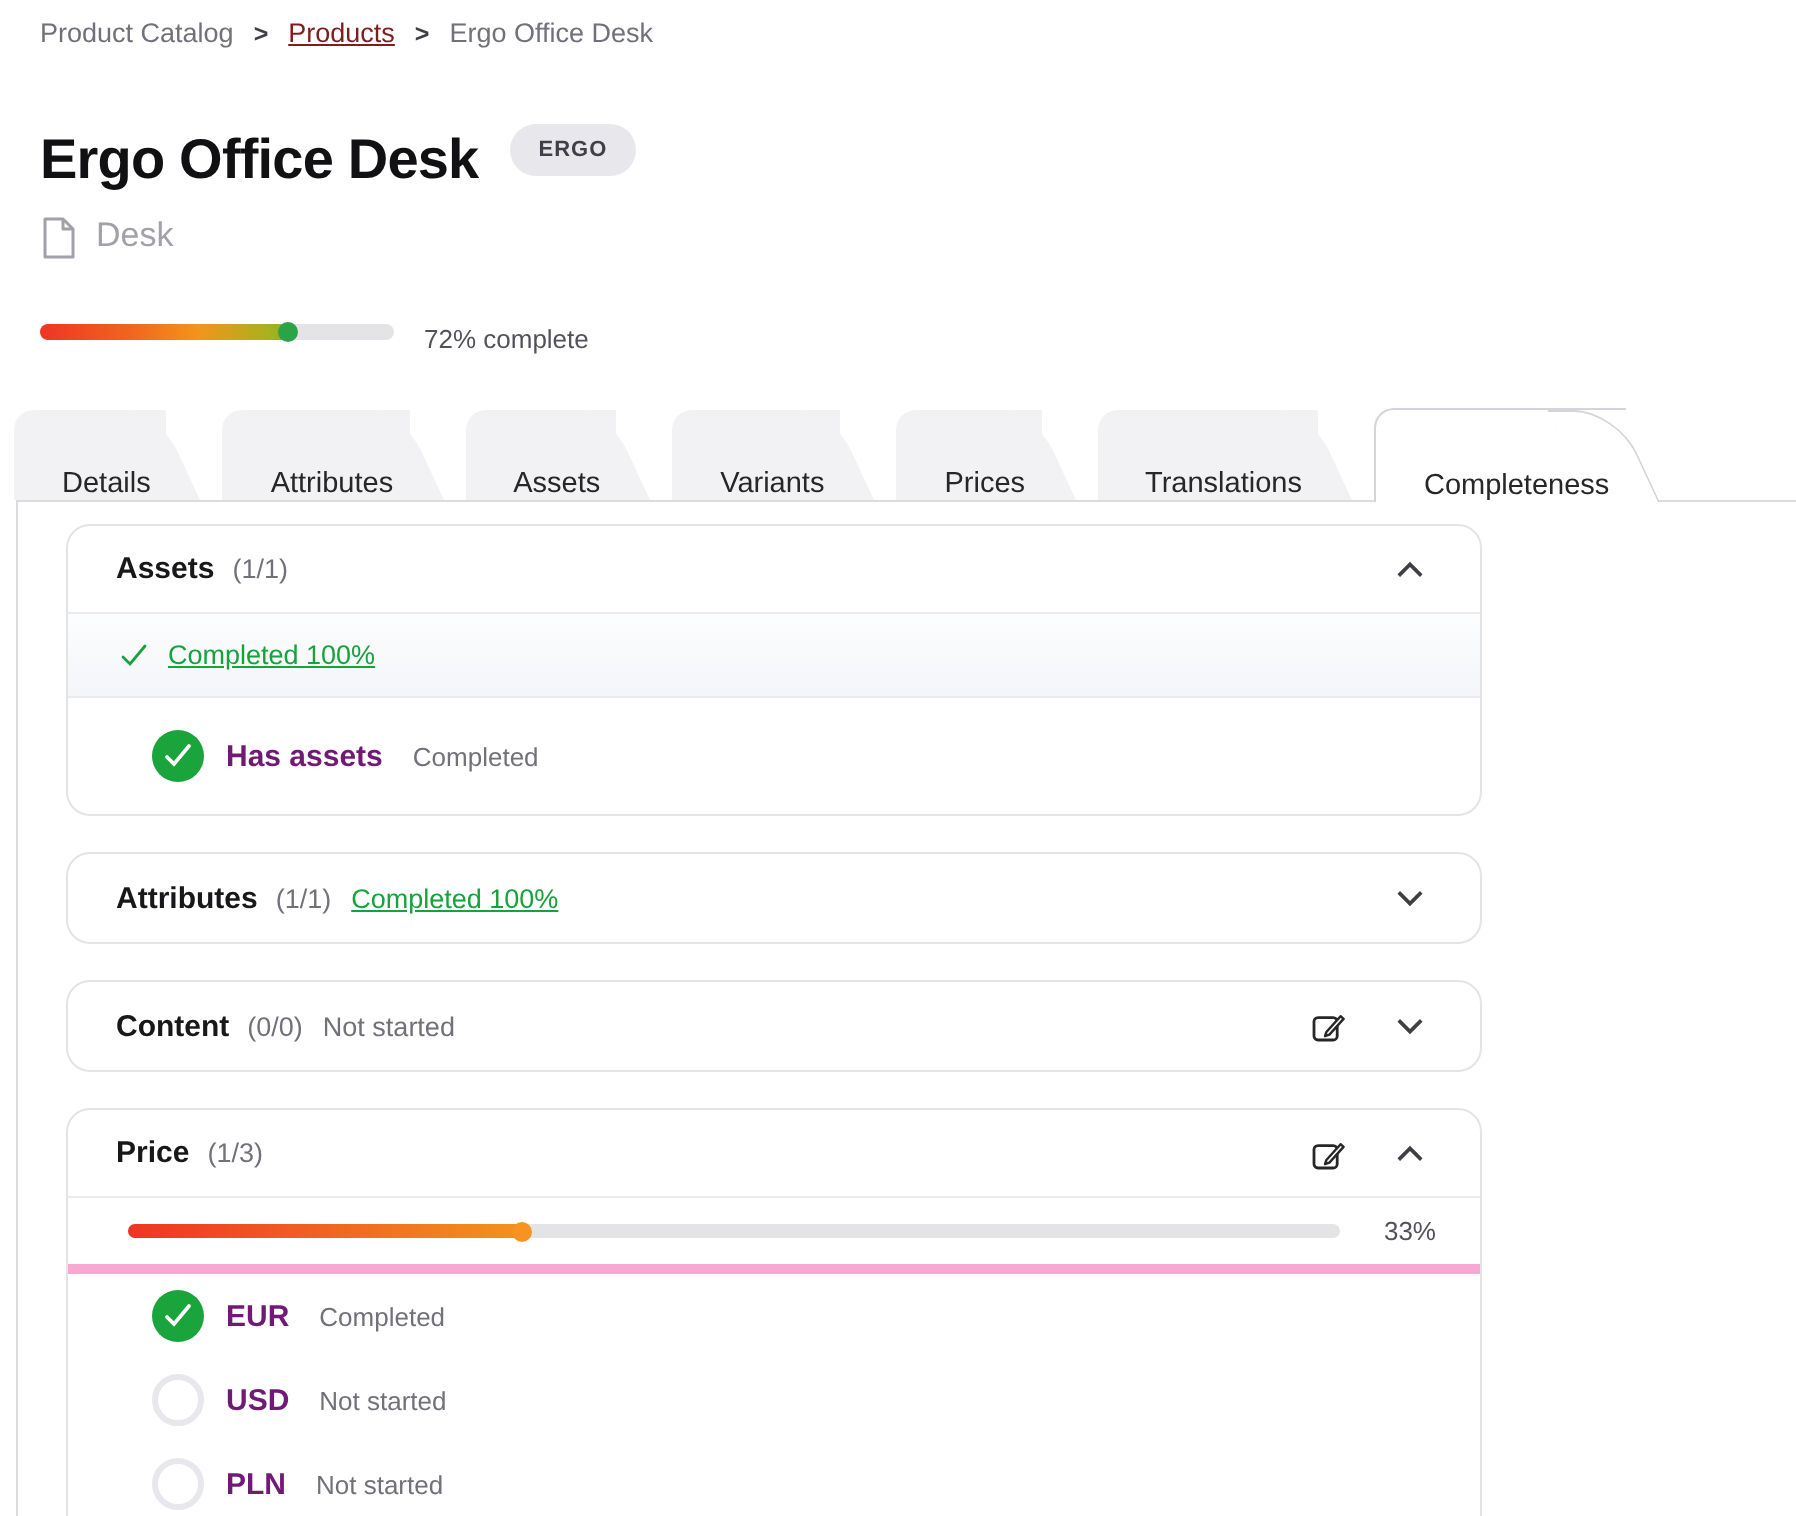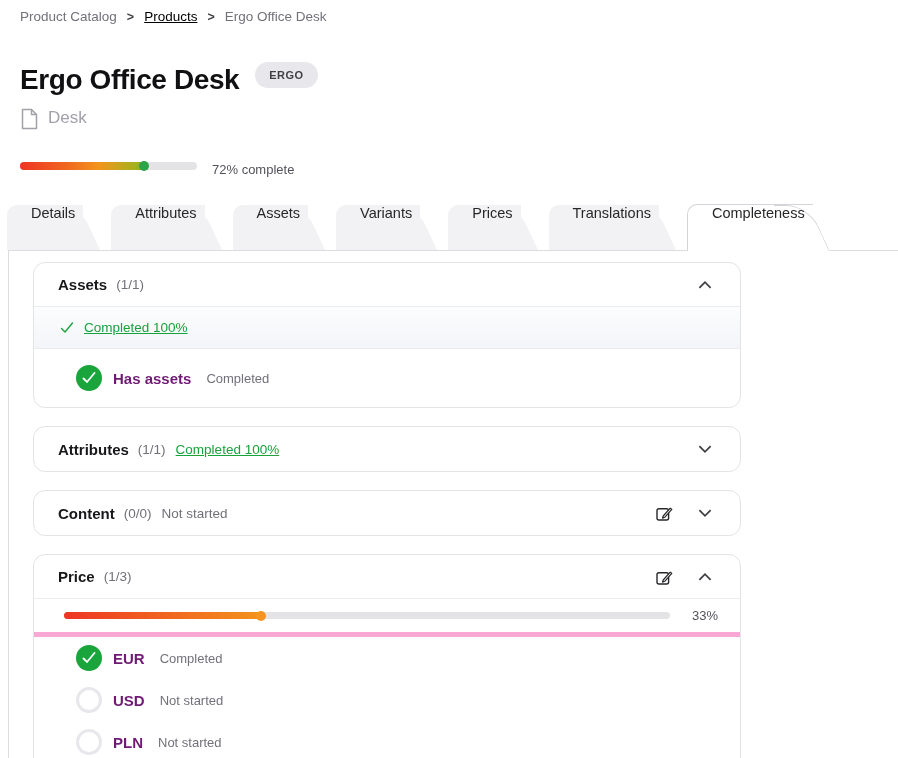--- a/index.html
+++ b/index.html
@@ -3,42 +3,42 @@
 <meta charset="utf-8">
 <style>
   * { box-sizing: border-box; margin: 0; padding: 0; }
   html,body { width: 898px; height: 758px; overflow: hidden; background: #fff;
     font-family: "Liberation Sans", "DejaVu Sans", sans-serif; color: #18181b; }
 
   
   .breadcrumb { display: flex; align-items: center; gap: 10px; padding: 9px 0 0 20px;
     font-size: 13.5px; color: #71717a; }
   .crumb { color: #71717a; }
-  .crumb.link { color: #000000; text-decoration: underline; cursor: pointer; }
+  .crumb.link { color: #7f1d1d; text-decoration: underline; cursor: pointer; }
   .crumb-sep { color: #3f3f46; font-size: 12.5px; font-weight: 700; }
 
   
   .title-row { display: flex; align-items: center; gap: 16px; margin: 40px 0 0 20px; }
   .page-title { font-size: 28px; font-weight: 800; letter-spacing: -0.4px; color: #111113; }
   .badge { background: #e8e8ec; color: #3f3f46; font-size: 11px; font-weight: 700;
     letter-spacing: .5px; padding: 7px 14px; border-radius: 999px; margin-top: -10px; }
   .family-row { display: flex; gap: 9px; margin: 12px 0 0 20px;
     color: #a1a1aa; font-size: 17px; }
   .progress-row { display: flex; align-items: flex-start; gap: 15px; margin: 32px 0 0 20px; }
   .pbar { width: 177px; height: 8px; border-radius: 5px; background: #e4e4e7; position: relative; }
   .pbar-fill { position: absolute; left: 0; top: 0; bottom: 0; border-radius: 5px; }
   .fill-main { background: linear-gradient(90deg,#ee3524,#f0641f 35%,#f3941c 62%,#a9b11e 90%,#86ad24 100%); }
   .fill-main::after { content:""; position:absolute; right:-2px; top:-1px; width:10px; height:10px;
     border-radius:50%; background:#2ba348; }
   .progress-label { font-size: 13px; color: #52525b; }
 
   
   .tabbar { display: flex; align-items: flex-end; margin-top: 27px; padding-left: 7px;
     position: relative; z-index: 2; }
-  .tab { position: relative; height: 45px; display: flex; align-items: flex-start;
+  .tab { position: relative; height: 45px; display: flex; align-items: flex-end;
     padding: 0 8px 0 24px; background: #f2f2f4; border-top-left-radius: 10px;
     margin-right: 28px; font-size: 14.5px; color: #27272a; cursor: pointer; white-space: nowrap; }
   .tab::after { content:""; position:absolute; top:0; bottom:0; right:-17px; width:34px;
     background:#f2f2f4; border-top-right-radius:20px; transform:skewX(25deg);
     transform-origin:0 100%; }
   .tab .tab-label { position: relative; z-index: 1; }
   .tab.active { background:#fff; border:1px solid #d4d4da; border-bottom:none; border-right:none;
     height:47px; margin-bottom:-1px; z-index:3; }
   .tab.active::after { background:#fff; border-top:1px solid #d4d4da;
     border-right:1px solid #d4d4da; border-top-right-radius:22px; }

